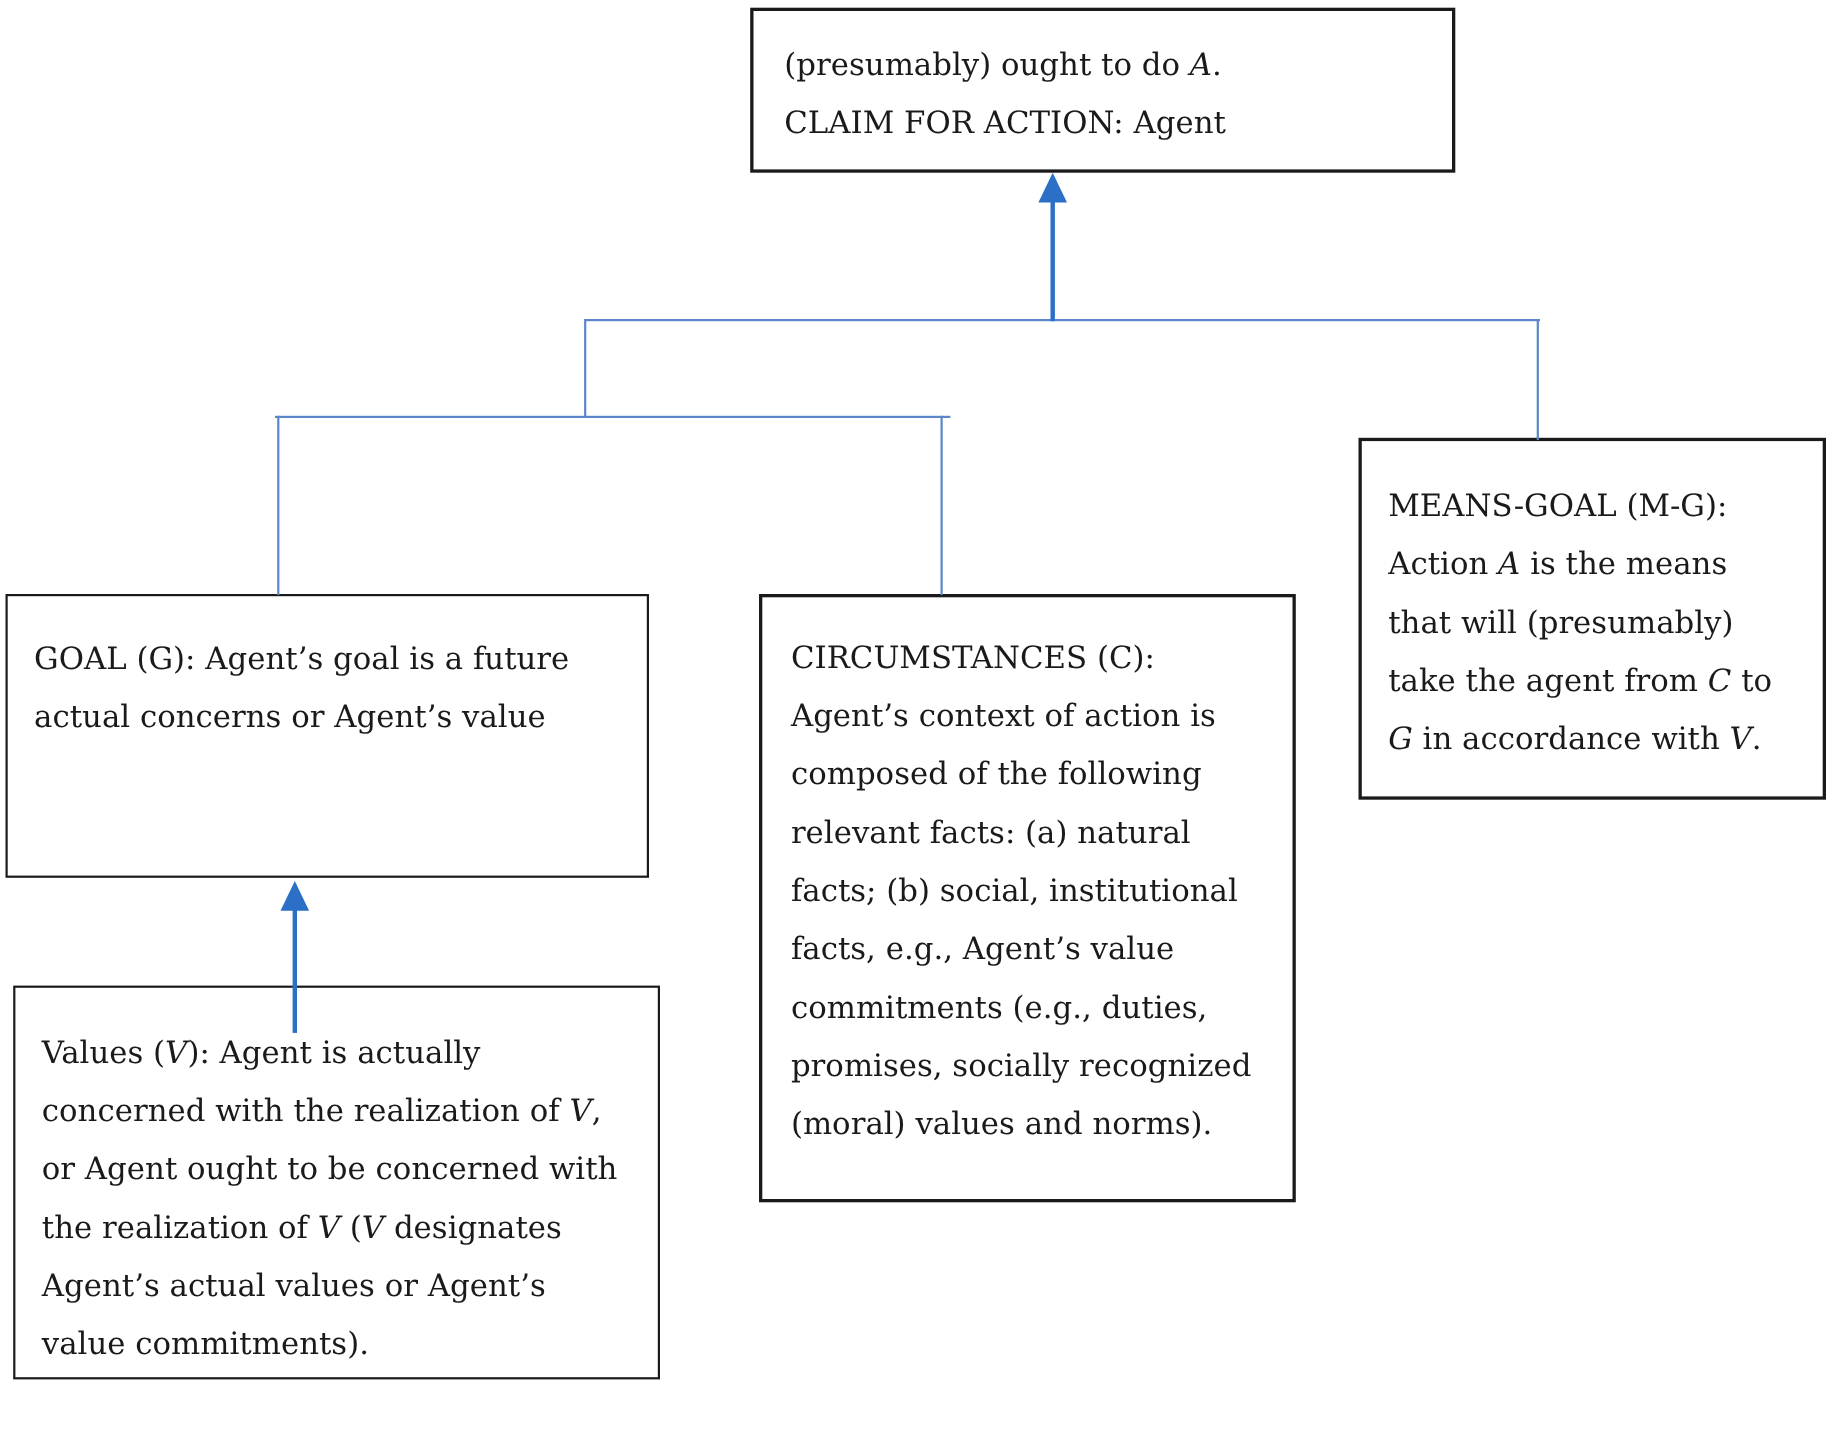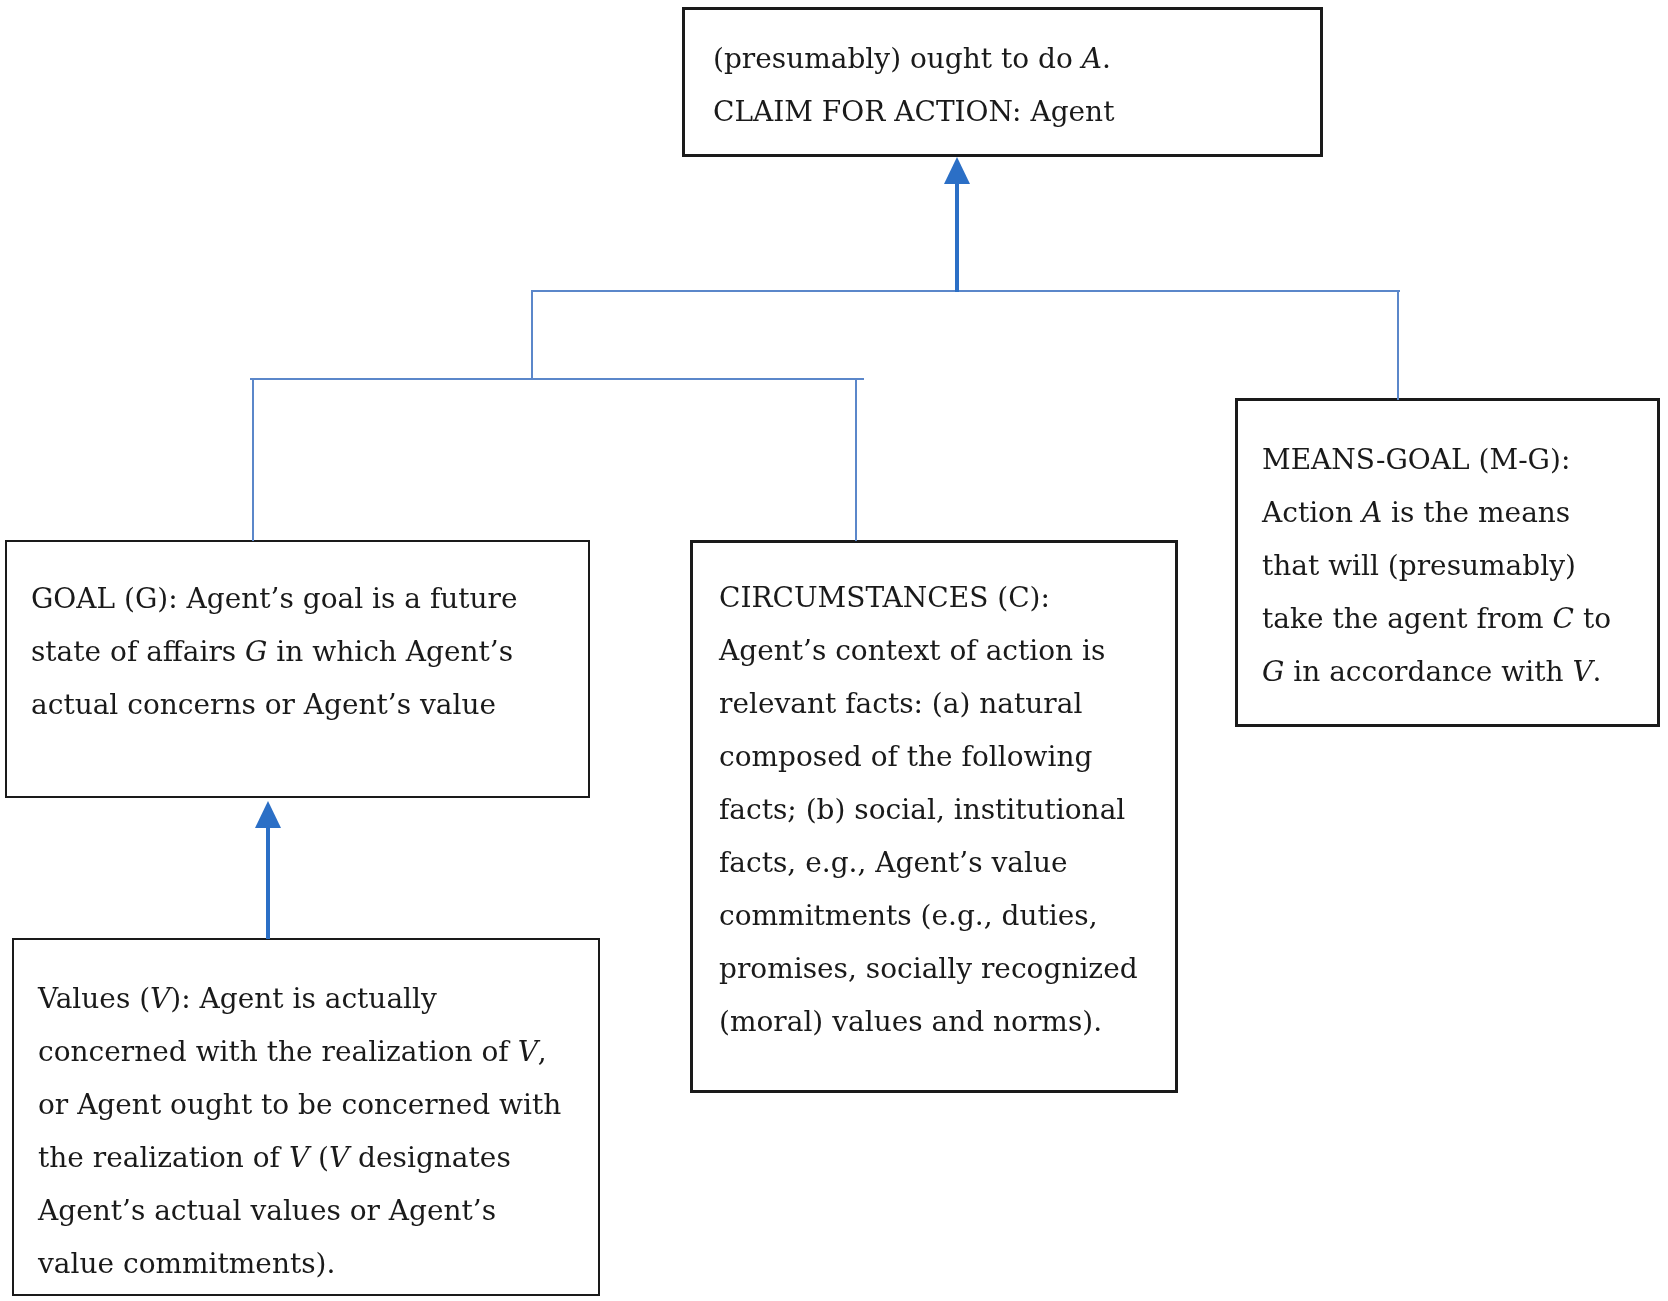--- a/index.html
+++ b/index.html
@@ -28,21 +28,21 @@
     white-space: nowrap;
   }
   .dbox em {
     font-style: italic;
     font-family: inherit;
   }
   .b-claim        { left: 682px;  top: 7px;    width: 641px; height: 150px; border-width: 3px; padding: 22px 28px 0 28px; }
   .b-goal         { left: 5px;    top: 540px;  width: 585px; height: 258px; border-width: 2px; padding: 30px 24px 0 24px; }
   .b-circ         { left: 690px;  top: 540px;  width: 488px; height: 553px; border-width: 3px; padding: 28px 26px 0 26px; }
   .b-mgoal        { left: 1235px; top: 398px;  width: 425px; height: 329px; border-width: 3px; padding: 32px 16px 0 24px; }
-  .b-values       { left: 12px;   top: 938px;  width: 588px; height: 358px; border-width: 2px; padding: 32px 24px 0 24px; }
+  .b-values       { left: 12px;   top: 896px;  width: 588px; height: 358px; border-width: 2px; padding: 32px 24px 0 24px; }
 
   .cline {
     position: absolute;
     background: var(--line, #5b87ca);
   }
   .hline { height: 2px; }
   .vline { width: 2px; }
 
   .l-top-h   { left: 532px;  top: 290px; width: 868px; }
   .l-mid-v   { left: 531px;  top: 290px; height: 90px; }
@@ -74,29 +74,28 @@
 
 <div id="canvas">
 
   <div class="dbox b-claim">
       <div class="tline"><span>(presumably) ought to do </span><em>A</em><span>.</span></div>
       <div class="tline"><span>CLAIM FOR ACTION: Agent</span></div>
     </div>
 
   <div class="dbox b-goal">
       <div class="tline"><span>GOAL (G): Agent’s goal is a future</span></div>
-      <div class="tline"><span>state of affairs </span><em>G</em><span> in which Agent’s</span></div>
       <div class="tline"><span>actual concerns or Agent’s value</span></div>
     </div>
 
   <div class="dbox b-circ">
       <div class="tline"><span>CIRCUMSTANCES (C):</span></div>
       <div class="tline"><span>Agent’s context of action is</span></div>
+      <div class="tline"><span>composed of the following</span></div>
       <div class="tline"><span>relevant facts: (a) natural</span></div>
-      <div class="tline"><span>composed of the following</span></div>
       <div class="tline"><span>facts; (b) social, institutional</span></div>
       <div class="tline"><span>facts, e.g., Agent’s value</span></div>
       <div class="tline"><span>commitments (e.g., duties,</span></div>
       <div class="tline"><span>promises, socially recognized</span></div>
       <div class="tline"><span>(moral) values and norms).</span></div>
     </div>
 
   <div class="dbox b-mgoal">
       <div class="tline"><span>MEANS-GOAL (M-G):</span></div>
       <div class="tline"><span>Action </span><em>A</em><span> is the means</span></div>

